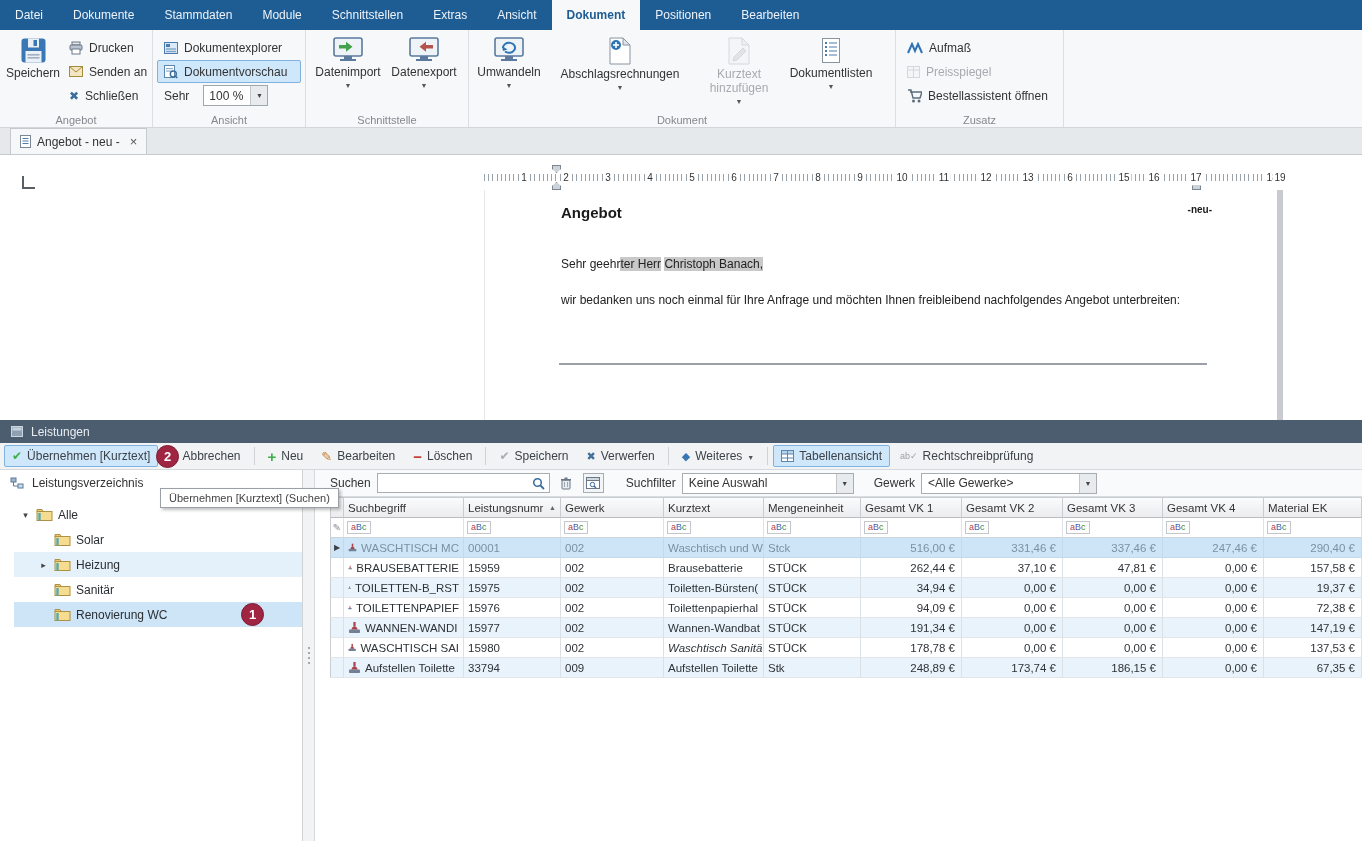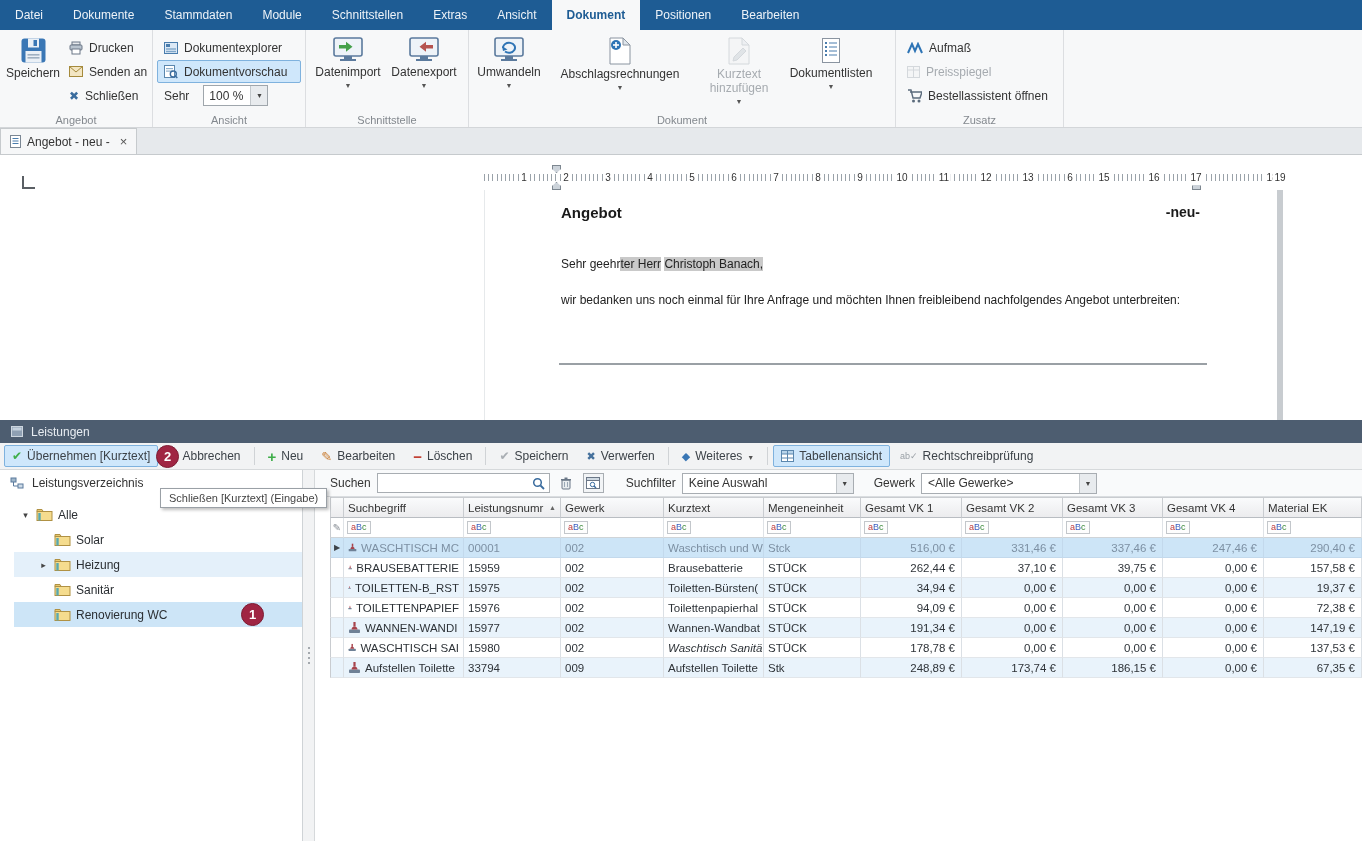--- a/index.html
+++ b/index.html
@@ -19,36 +19,36 @@
 .caret{font-size:7px;color:#555;line-height:1;margin-top:2px}
 .rsmall{display:flex;align-items:center;gap:6px;height:23px;padding:0 6px;border:1px solid transparent;border-radius:2px;white-space:nowrap}
 .rcol{display:flex;flex-direction:column;gap:1px;padding-top:3px}
 .hl{background:#cfe7fb;border-color:#7fb2de}
 .disabled{color:#a6abb0}
 .disabled svg{opacity:.45}
 .combo{display:inline-flex;align-items:center;height:21px;border:1px solid #9fa6ac;background:#fff}
 .combo .cval{padding:0 5px;min-width:46px;font-size:12px;color:#333}
 .combo .carr,.dropdown .darr{width:17px;align-self:stretch;display:flex;align-items:center;justify-content:center;background:#e8ebee;border-left:1px solid #c2c7cb;font-size:7px;color:#444}
 
-.doctabs{height:27px;background:#e6e9ec;display:flex;padding-left:0;border-bottom:1px solid #c6cacd}
+.doctabs{height:27px;background:#e6e9ec;display:flex;padding-left:10px;border-bottom:1px solid #c6cacd}
 .doctab{display:flex;align-items:center;gap:6px;background:#f6f7f8;border:1px solid #c6cacd;border-bottom:none;height:26px;padding:0 9px;font-size:12px;color:#333}
 .doctab .close{color:#555;font-size:13px;margin-left:4px;line-height:1}
 
 .preview{position:relative;height:265px;background:#fff;overflow:hidden}
 .corner{position:absolute;left:22px;top:21px;width:13px;height:13px;border-left:2px solid #5a5f64;border-bottom:2px solid #5a5f64}
 .ruler{position:absolute;left:484px;top:10px;width:797px;height:25px;background:#fff}
 .tickband{position:absolute;left:0;right:0;top:9px;height:7px;background:repeating-linear-gradient(90deg,#9aa2a9 0 1px,transparent 1px 4.2px)}
 .rnum{position:absolute;top:5px;transform:translateX(-50%);font-size:10px;color:#333;background:#fff;padding:0 2px;line-height:15px}
 .marker{position:absolute;width:9px;height:8px;background:#ccd3da;border:1px solid #7d8790}
 .m-down{clip-path:polygon(0 0,100% 0,100% 50%,50% 100%,0 50%)}
 .m-up{clip-path:polygon(50% 0,100% 50%,100% 100%,0 100%,0 50%)}
 .page{position:absolute;left:484px;top:35px;width:799px;bottom:0;background:#fff;border-left:1px solid #e6e9eb;border-right:6px solid #c8ccd0}
 .pg-titlerow{position:absolute;left:76px;right:45px;top:14px;display:flex;justify-content:space-between;align-items:flex-start}
 .pg-title{font-size:15px;font-weight:bold;color:#1a1a1a}
-.pg-neu{font-size:14px;font-weight:bold;color:#1a1a1a;margin-right:32px}
+.pg-neu{font-size:10px;font-weight:bold;color:#1a1a1a;margin-right:20px}
 .pg-sal{position:absolute;left:76px;top:67px;font-size:12px;color:#222}
 .mark{background:#c9c9c9}
 .pg-body{position:absolute;left:76px;top:101px;width:625px;font-size:12px;color:#222;line-height:1.6}
 .pg-hr{position:absolute;left:74px;top:173px;width:648px;border-top:2px solid #9aa0a5}
 
 .lheader{height:23px;background:#4d5d70;display:flex;align-items:center;gap:8px;padding:0 11px;color:#e8edf2;font-size:12px}
 .ltoolbar{position:relative;height:27px;background:#f2f3f4;border-bottom:1px solid #d6d9db;display:flex;align-items:center;padding:0 4px;gap:2px}
 .tbtn{display:flex;align-items:center;gap:5px;height:22px;padding:0 7px;border:1px solid transparent;border-radius:2px;font-size:12px;color:#3c4248;white-space:nowrap}
 .tbtn.hl{background:#cfe7fb;border-color:#7fb2de}
 .tsep{width:1px;height:18px;background:#d0d3d6;margin:0 3px}
@@ -339,21 +339,21 @@
       <span class="rnum" style="left: 208px;">5</span>
       <span class="rnum" style="left: 250px;">6</span>
       <span class="rnum" style="left: 292px;">7</span>
       <span class="rnum" style="left: 334px;">8</span>
       <span class="rnum" style="left: 376px;">9</span>
       <span class="rnum" style="left: 418px;">10</span>
       <span class="rnum" style="left: 460px;">11</span>
       <span class="rnum" style="left: 502px;">12</span>
       <span class="rnum" style="left: 544px;">13</span>
       <span class="rnum" style="left: 586px;">6</span>
-      <span class="rnum" style="left: 620px;">15</span>
+      <span class="rnum" style="left: 640px;">15</span>
       <span class="rnum" style="left: 670px;">16</span>
       <span class="rnum" style="left: 712px;">17</span>
       <span class="rnum" style="left: 788px;">18</span>
       <span class="rnum" style="left: 796px;">19</span>
     </div>
   <div class="page">
     <div class="pg-titlerow">
       <span class="pg-title">Angebot</span>
       <span class="pg-neu">-neu-</span>
     </div>
@@ -415,21 +415,21 @@
         <line x1=".5" y1="8" x2="12.5" y2="8" stroke="#5b87ae"></line>
         <line x1="6.5" y1=".5" x2="6.5" y2="11.5" stroke="#5b87ae"></line>
       </svg>
     <span>Tabellenansicht</span>
   </div>
   <div class="tbtn disabled">
     <span class="ic-abc">ab✓</span>
     <span>Rechtschreibprüfung</span>
   </div>
   <div class="badge badge2">2</div>
-  <div class="tooltip">Schließen [Kurztext] (Eingabe)</div>
+  <div class="tooltip">Übernehmen [Kurztext] (Suchen)</div>
 </div>
 
 <div class="lbody">
   <div class="tree">
     <div class="tree-header">
       <svg width="14" height="12" viewBox="0 0 14 12">
           <rect x="1" y="1" width="5" height="4" fill="#9fb6c9" stroke="#5b7a9d"></rect>
           <rect x="8" y="7" width="5" height="4" fill="#cfdce8" stroke="#5b7a9d"></rect>
           <path d="M3.5 5 v4 h4.5" fill="none" stroke="#5b7a9d"></path>
         </svg>
@@ -705,21 +705,21 @@
             <div class="tcell td" style="width: 97px;">
               <span>STÜCK</span>
             </div>
             <div class="tcell td money" style="width: 101px;">
               <span>262,44 €</span>
             </div>
             <div class="tcell td money" style="width: 101px;">
               <span>37,10 €</span>
             </div>
             <div class="tcell td money" style="width: 100px;">
-              <span>39,75 €</span>
+              <span>47,81 €</span>
             </div>
             <div class="tcell td money" style="width: 101px;">
               <span>0,00 €</span>
             </div>
             <div class="tcell td money" style="width: 98px;">
               <span>157,58 €</span>
             </div>
           </div>
           <div class="trow drow alt">
             <div class="tcell td gutter" style="width: 14px;"></div>

